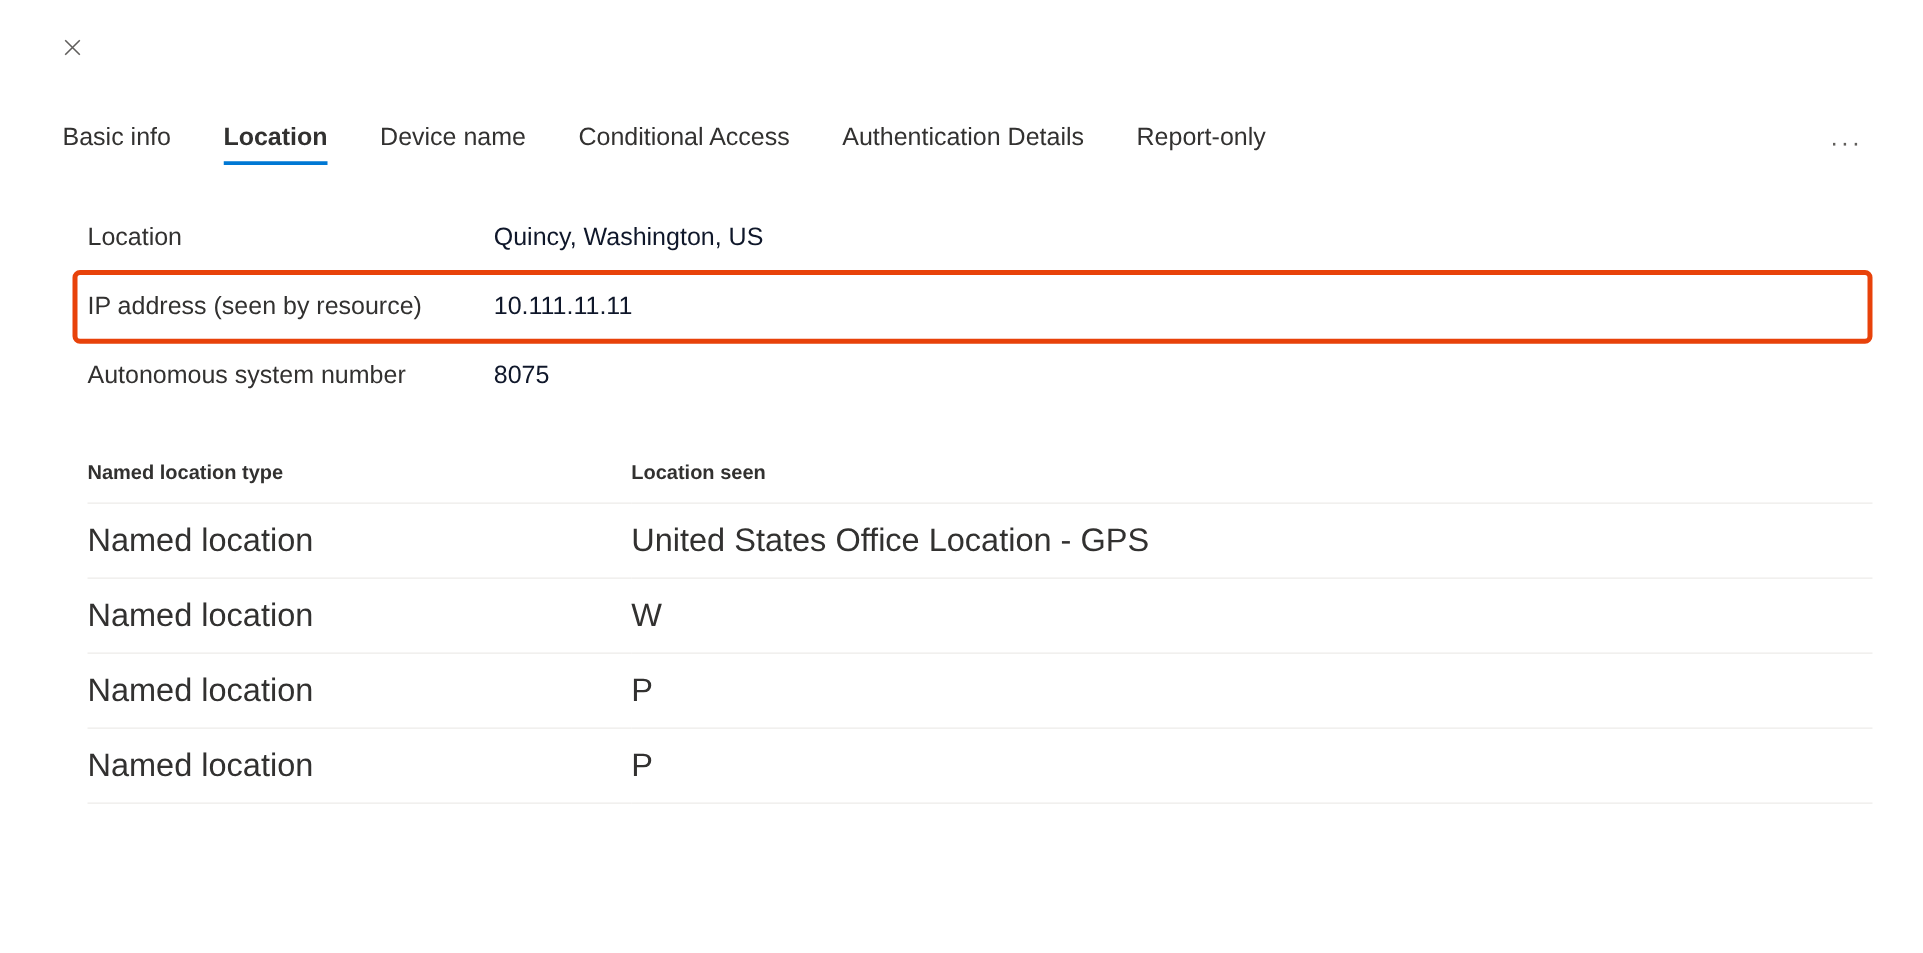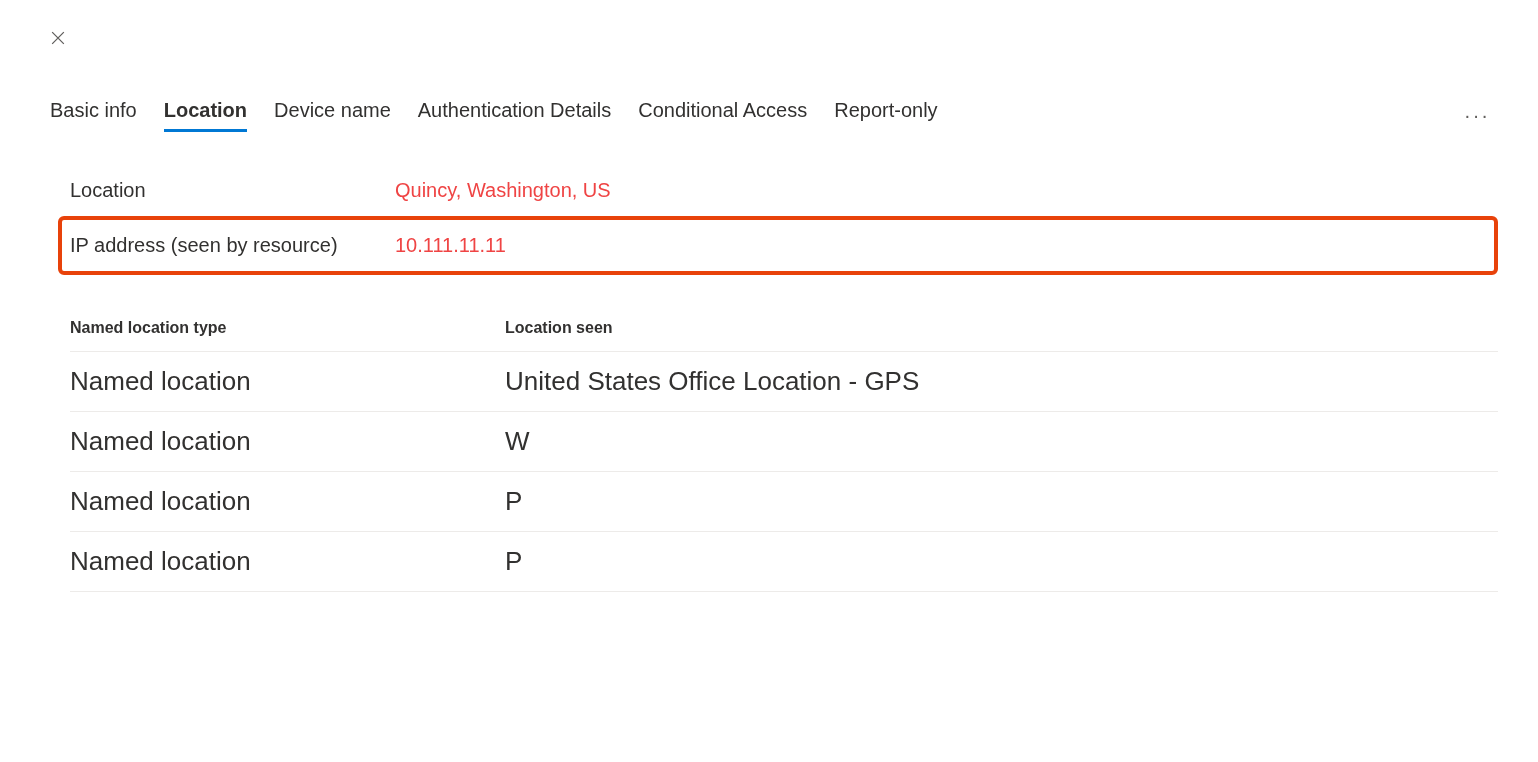--- a/index.html
+++ b/index.html
@@ -39,21 +39,21 @@
     }
     .tabs-row {
       display: flex;
       align-items: center;
       justify-content: space-between;
       margin-bottom: 30px;
       padding-left: 10px;
     }
     .tabs {
       display: flex;
-      gap: 27px;
+      gap: 42px;
     }
     .tab {
       font-size: 20px;
       font-weight: 400;
       color: #323130;
       padding-bottom: 10px;
       cursor: pointer;
       position: relative;
     }
     .tab.active {
@@ -82,21 +82,21 @@
     .detail-row {
       display: flex;
       padding: 14px 0;
       font-size: 20px;
     }
     .detail-label {
       width: 325px;
       color: #323130;
     }
     .detail-value {
-      color: #ef4444;
+      color: #0f172a;
     }
     .highlight-box {
       border: 4px solid #e8420a;
       border-radius: 6px;
       margin-left: -12px;
       padding-left: 8px;
     }
     .table-section {
       padding-left: 30px;
     }
@@ -129,39 +129,43 @@
       <path d="M5 5L19 19M5 19L19 5"></path>
     </svg>
   </div>
 </div>
 
 <div class="tabs-row">
   <div class="tabs">
     <div class="tab">Basic info</div>
     <div class="tab active">Location</div>
     <div class="tab">Device name</div>
+    <div class="tab">Conditional Access</div>
     <div class="tab">Authentication Details</div>
-    <div class="tab">Conditional Access</div>
     <div class="tab">Report-only</div>
   </div>
   <div class="more-btn">
     <span>···</span>
   </div>
 </div>
 
 <div class="details-section">
   <div class="detail-row">
     <div class="detail-label">Location</div>
     <div class="detail-value">Quincy, Washington, US</div>
   </div>
   <div class="highlight-box">
     <div class="detail-row">
       <div class="detail-label">IP address (seen by resource)</div>
       <div class="detail-value">10.111.11.11</div>
     </div>
+  </div>
+  <div class="detail-row">
+    <div class="detail-label">Autonomous system number</div>
+    <div class="detail-value">8075</div>
   </div>
 </div>
 
 <div class="table-section">
   <table class="table">
     <thead>
       <tr>
         <th>Named location type</th>
         <th>Location seen</th>
       </tr>

